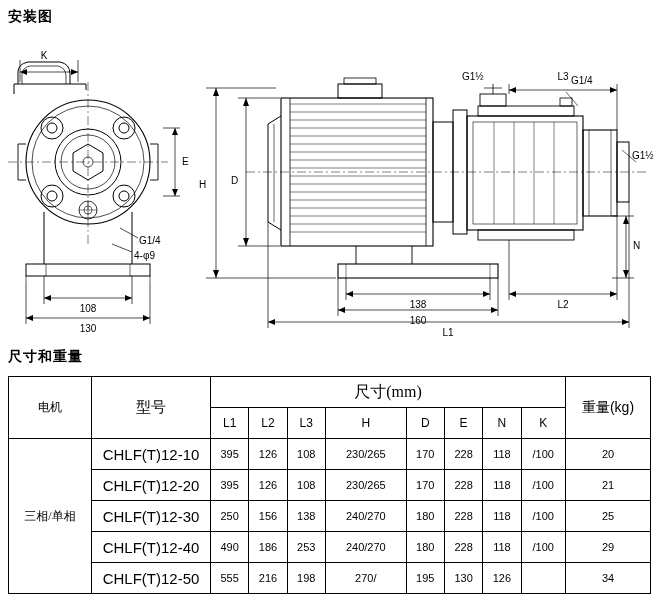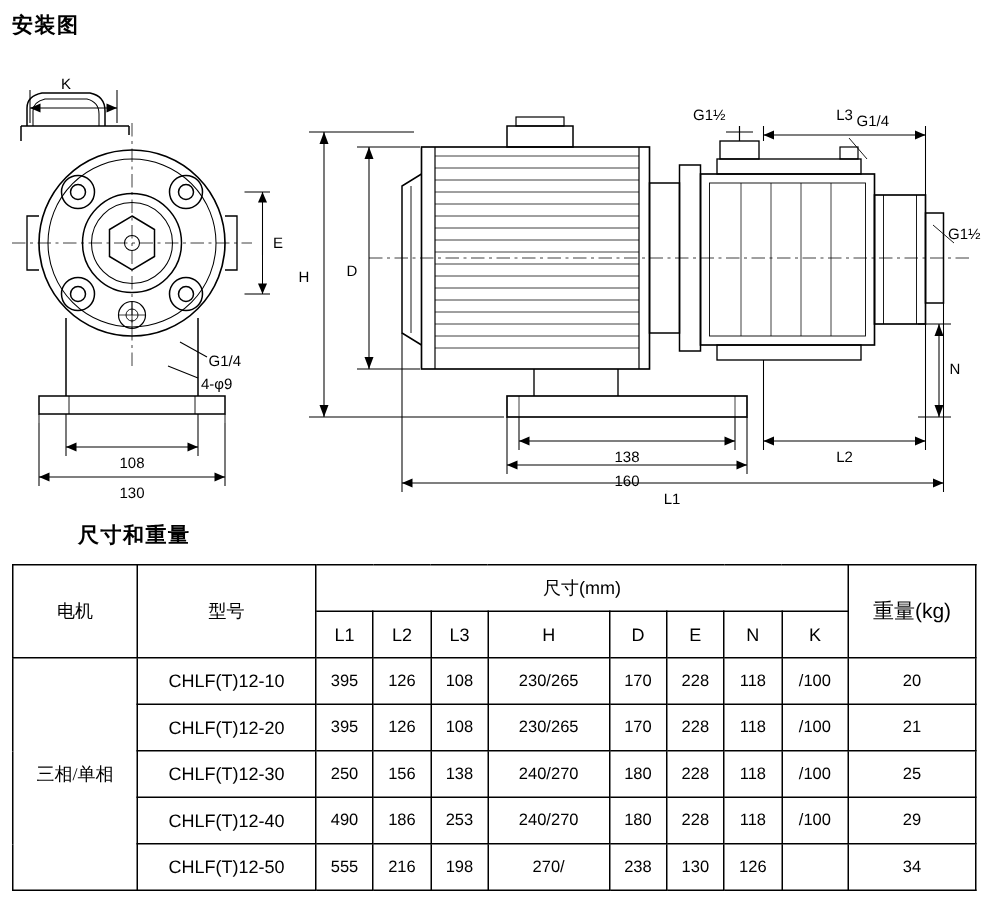--- a/index.html
+++ b/index.html
@@ -28,21 +28,20 @@
   }
   #title-install {
     position: absolute;
     left: 8px;
     top: 8px;
   }
   #title-dims {
     position: absolute;
     left: 8px;
     top: 348px;
-    margin-left: 44px;
   }
 
   
   #drawing {
     position: absolute;
     left: 0;
     top: 32px;
     width: 659px;
     height: 310px;
   }
@@ -71,24 +70,25 @@
   #dims-table th {
     font-size: 12px;
   }
   #dims-table .motor-cell {
     font-size: 12px;
     width: 82px;
     font-family: Liberation Serif, serif;
   }
   #dims-table .model-cell {
     width: 118px;
-    font-size: 12px;
+    font-size: 15px;
   }
   #dims-table .dim-head {
-    font-size: 12px;
+    font-size: 16px;
+    font-family: Liberation Serif, serif;
   }
   #dims-table .weight-head {
     width: 84px;
     font-size: 14px;
   }
 </style>
 </head>
 <body>
 
 <div class="page">
@@ -414,21 +414,21 @@
         <td>118</td>
         <td>/100</td>
         <td>29</td>
       </tr>
       <tr>
         <td class="model-cell">CHLF(T)12-50</td>
         <td>555</td>
         <td>216</td>
         <td>198</td>
         <td>270/</td>
-        <td>238</td>
+        <td>195</td>
         <td>130</td>
         <td>126</td>
         <td></td>
         <td>34</td>
       </tr>
     </tbody>
   </table>
 
 </div>
 

